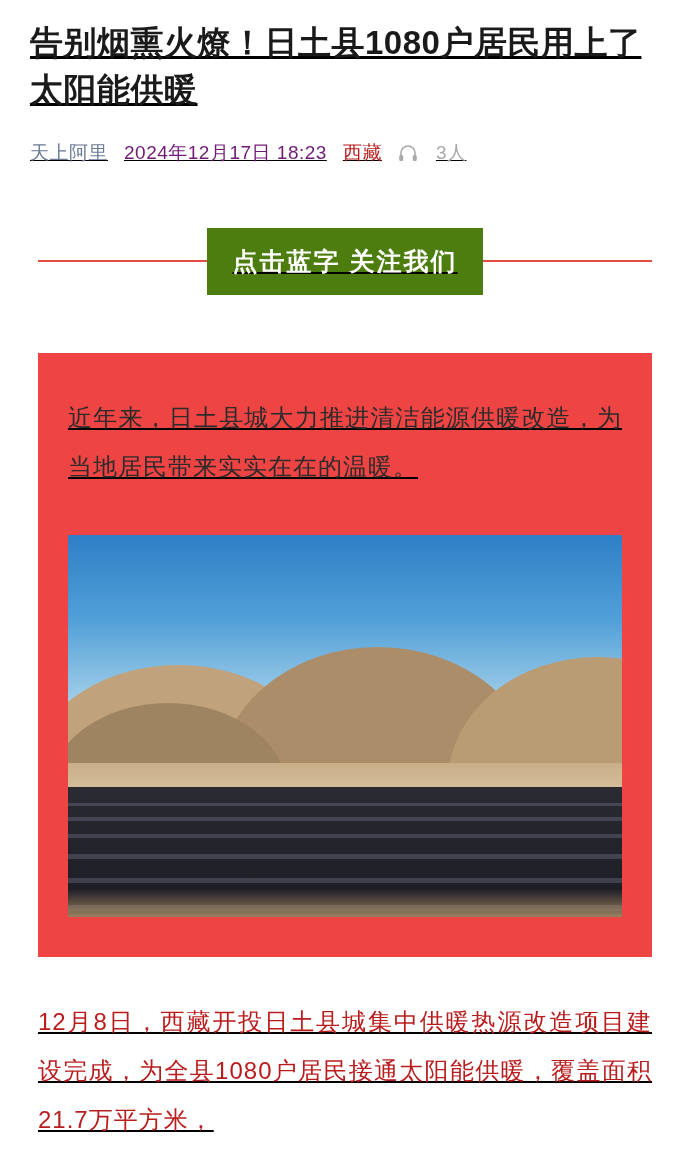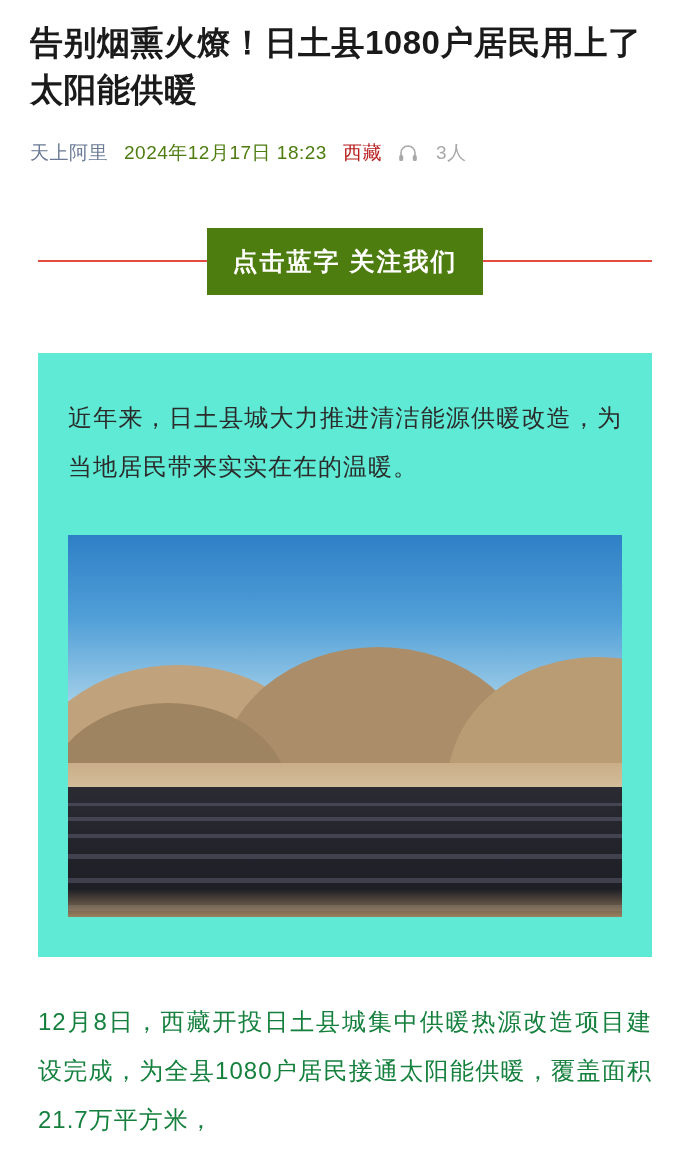--- a/index.html
+++ b/index.html
@@ -8,20 +8,21 @@
     height: 1166px;
     background: #ffffff;
     font-family: "Liberation Sans", sans-serif;
     overflow: hidden;
   }
   .page {
     width: 690px;
     height: 1166px;
     background: #ffffff;
     position: relative;
+    text-decoration: underline;
   }
   .article-title {
     font-size: 33px;
     line-height: 1.42;
     font-weight: 700;
     color: #1a1a1a;
     letter-spacing: 0.5px;
     padding: 20px 30px 0 30px;
   }
   .meta-row {
@@ -29,21 +30,21 @@
     align-items: flex-end;
     gap: 16px;
     padding: 26px 30px 0 30px;
     font-size: 19px;
     color: #9a9a9a;
     letter-spacing: 0.5px;
   }
   .meta-author {
     color: #6a7a95;
   }
-  .meta-date { color: #4d7c0f; }
+  .meta-date { color: #701a75; }
   .meta-loc { color: #b91c1c; }
   .meta-listen {
     display: flex;
     align-items: center;
     gap: 18px;
     color: #a8a8a8;
   }
   .headphone-icon {
     display: inline-block;
     width: 20px;
@@ -69,21 +70,21 @@
     color: #ffffff;
     font-size: 25px;
     font-weight: 700;
     letter-spacing: 2px;
     padding: 17px 26px;
     white-space: nowrap;
   }
 
   .content-card {
     margin: 58px 38px 0 38px;
-    background: #5eead4;
+    background: #ef4444;
     padding: 40px 30px 40px 30px;
   }
   .para {
     font-size: 24px;
     line-height: 2.05;
     color: #2b2b2b;
     letter-spacing: 1px;
     text-align: justify;
   }
   .photo {
@@ -125,21 +126,21 @@
   }
   .photo .sandedge {
     position:absolute; left:0; right:0; bottom:0; height:28px;
     background: linear-gradient(to bottom, rgba(150,125,95,0.0), rgba(168,140,103,0.9));
   }
 
   .para-bottom {
     margin: 40px 38px 0 38px;
     font-size: 24px;
     line-height: 2.05;
-    color: #15803d;
+    color: #b91c1c;
     letter-spacing: 1px;
     text-align: justify;
   }
 </style>
 </head>
 <body>
 
 <div class="page">
 
   <h1 class="article-title">告别烟熏火燎！日土县1080户居民用上了太阳能供暖</h1>

